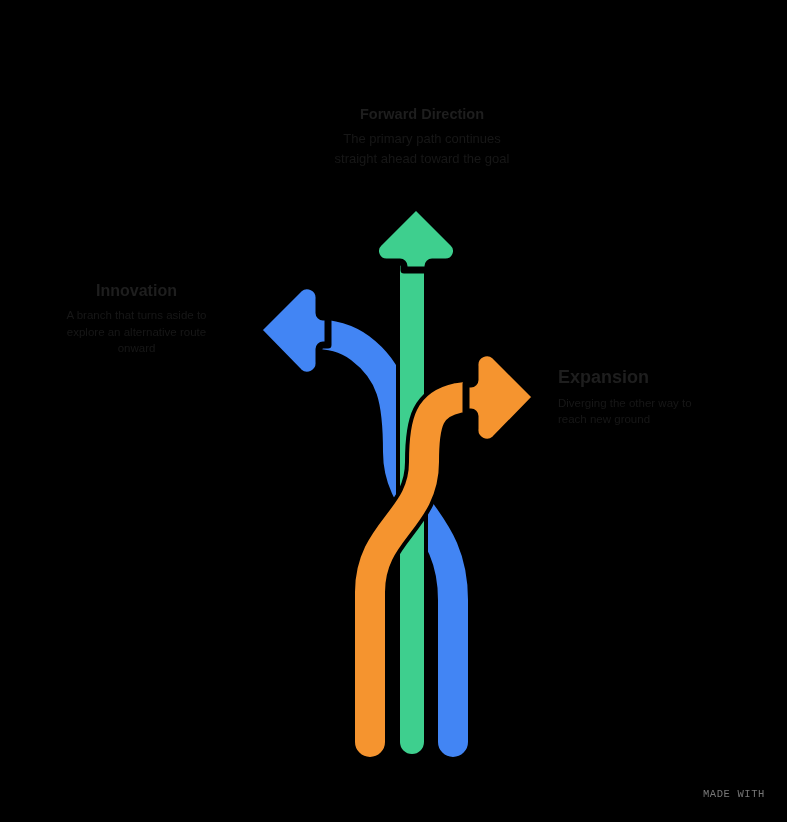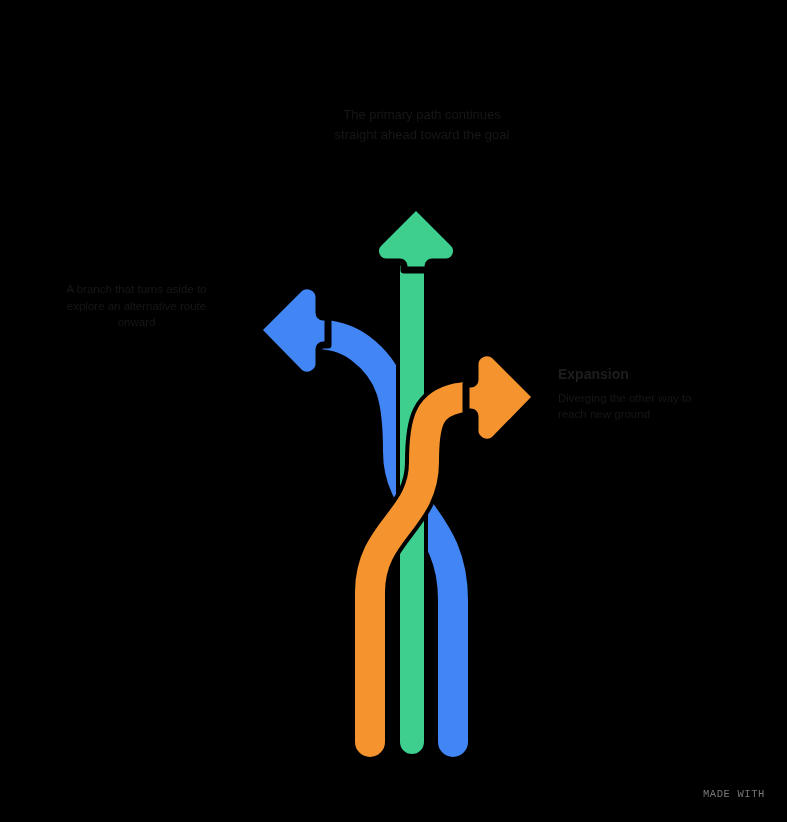--- a/index.html
+++ b/index.html
@@ -64,21 +64,21 @@
   #label-left .label-title { font-size: 16px; }
   #label-left .label-body  { font-size: 11.5px; }
 
   
   #label-right {
     left: 558px;
     top: 366px;
     width: 200px;
     text-align: left;
   }
-  #label-right .label-title { font-size: 14px; }
+  #label-right .label-title { font-size: 18px; }
   #label-right .label-body  { font-size: 11.5px; }
 
   
   #attribution {
     position: absolute;
     right: 22px;
     bottom: 22px;
     font-size: 10.5px;
     letter-spacing: 0.6px;
     color: #8c8c8c;
@@ -172,25 +172,27 @@
              L 471 412
              A 4 4 0 0 1 475 416
              L 475 429
              A 12 12 0 0 0 495 439
              Z" fill="#F5942F" stroke="#000000" stroke-width="7" stroke-linejoin="round" stroke-linecap="round"></path>
   </g>
 
 </svg>
 
 <div class="label-block" id="label-top">
+  <div class="label-title">Forward Direction</div>
   <div class="label-body" style="white-space: pre-line;">The primary path continues
 straight ahead toward the goal</div>
 </div>
 
 <div class="label-block" id="label-left">
+  <div class="label-title">Innovation</div>
   <div class="label-body" style="white-space: pre-line;">A branch that turns aside to
 explore an alternative route
 onward</div>
 </div>
 
 <div class="label-block" id="label-right">
   <div class="label-title">Expansion</div>
   <div class="label-body" style="white-space: pre-line;">Diverging the other way to
 reach new ground</div>
 </div>

